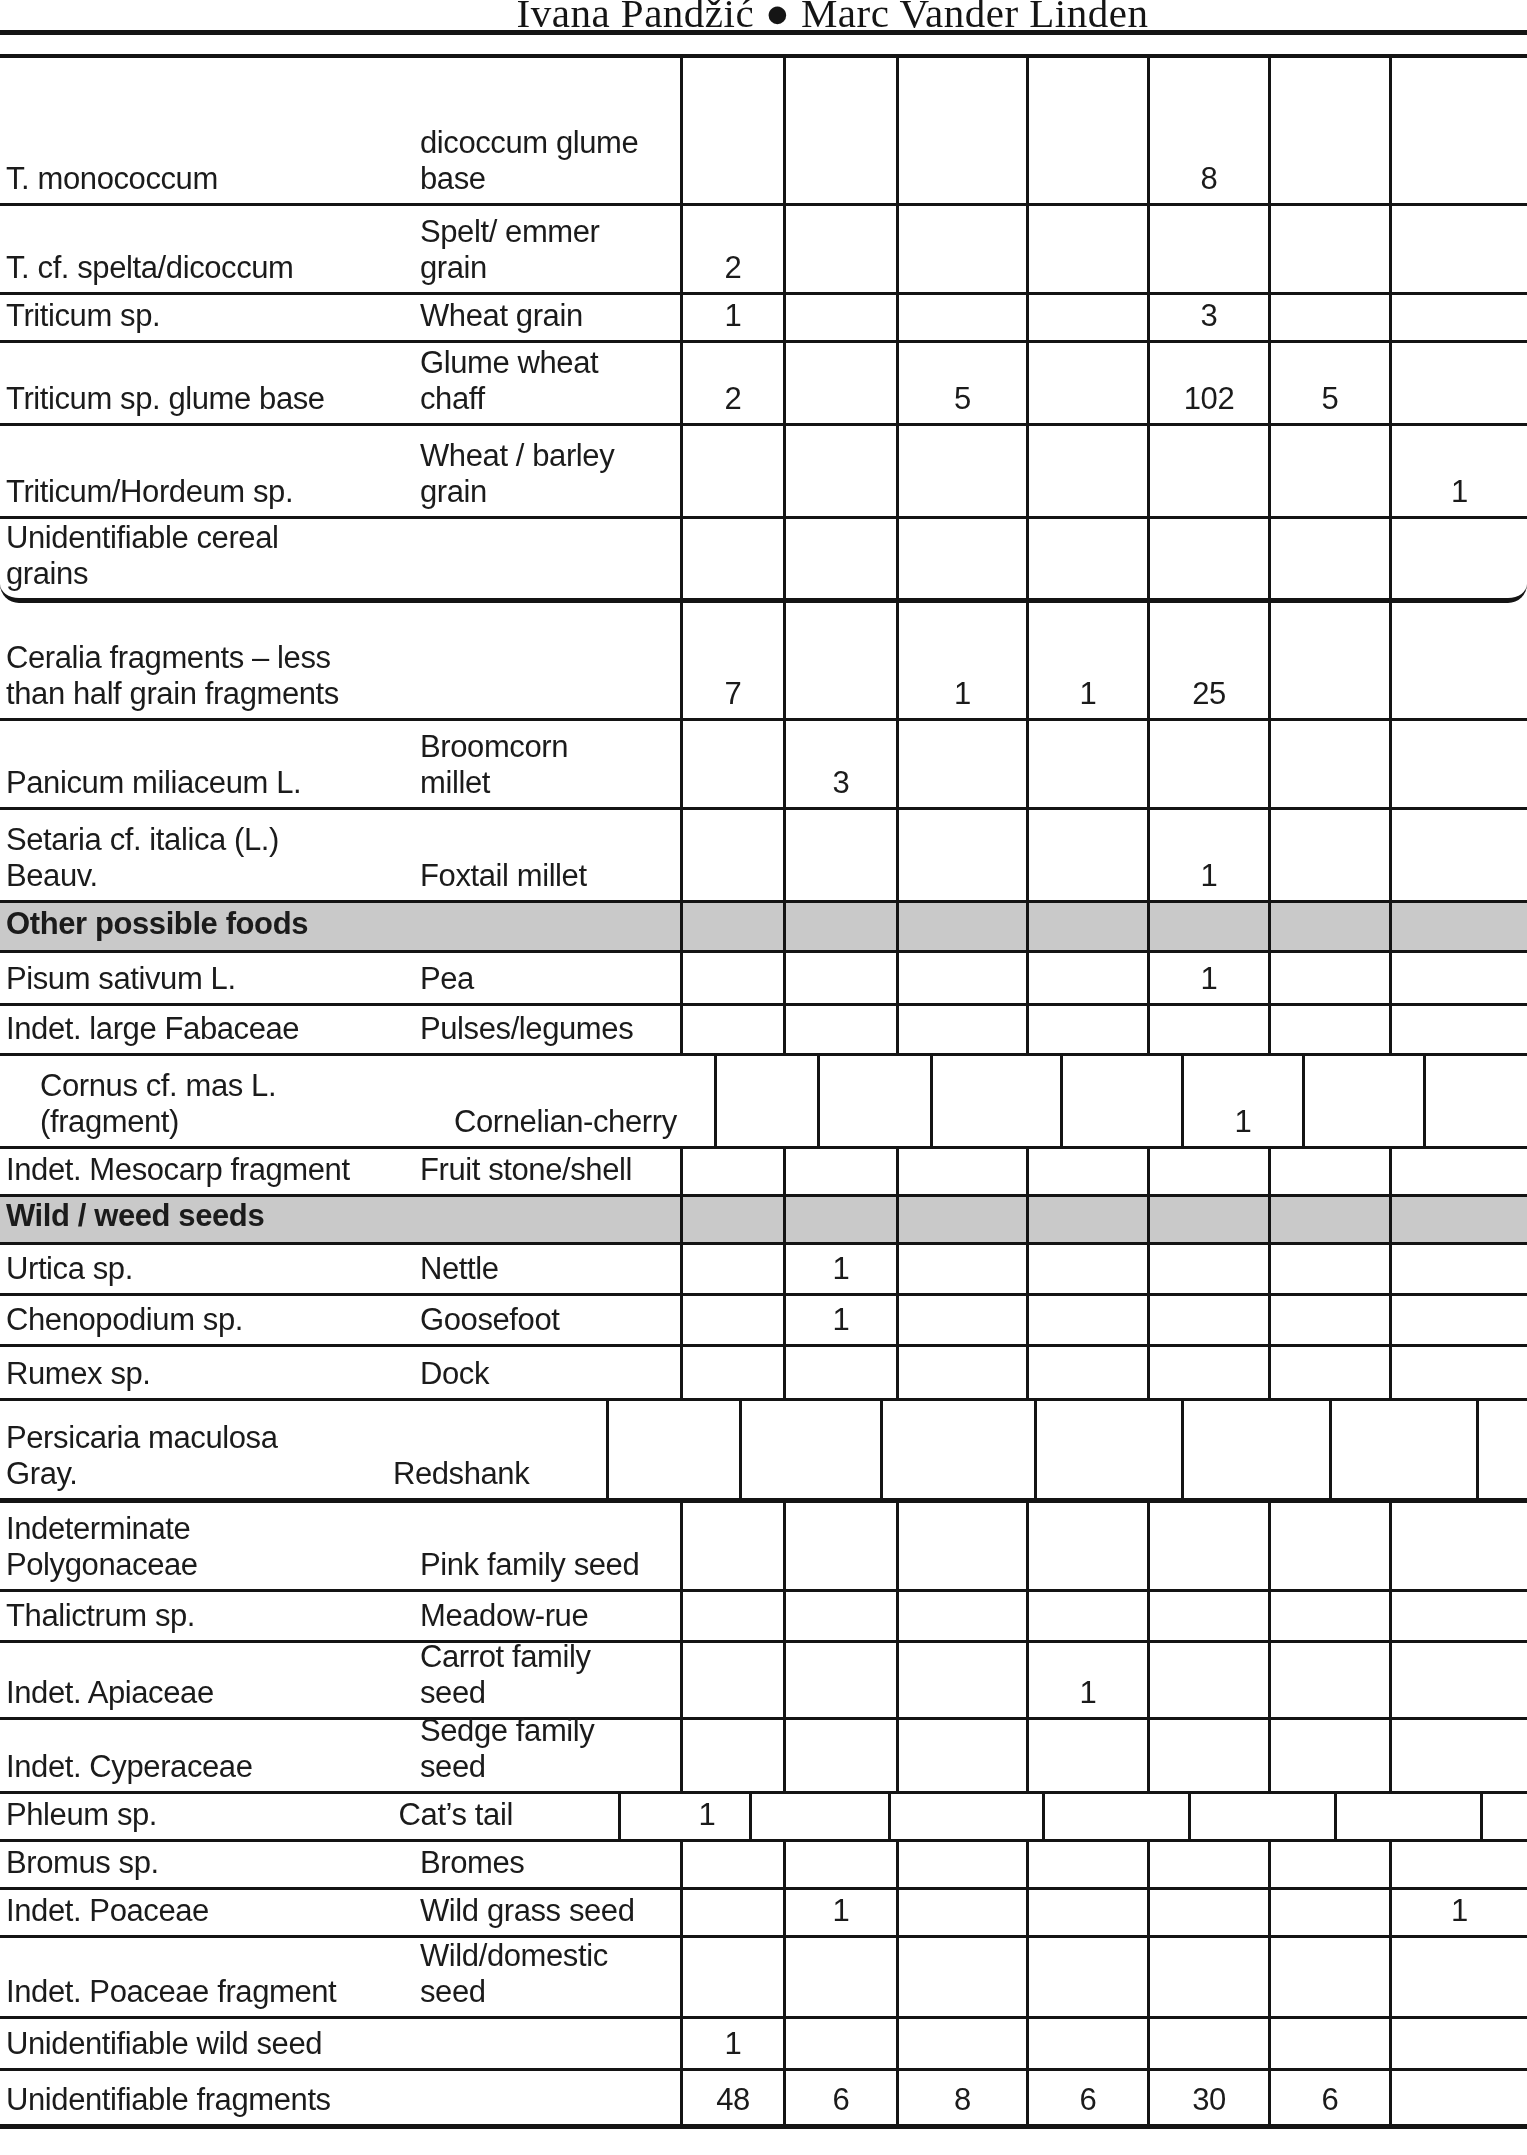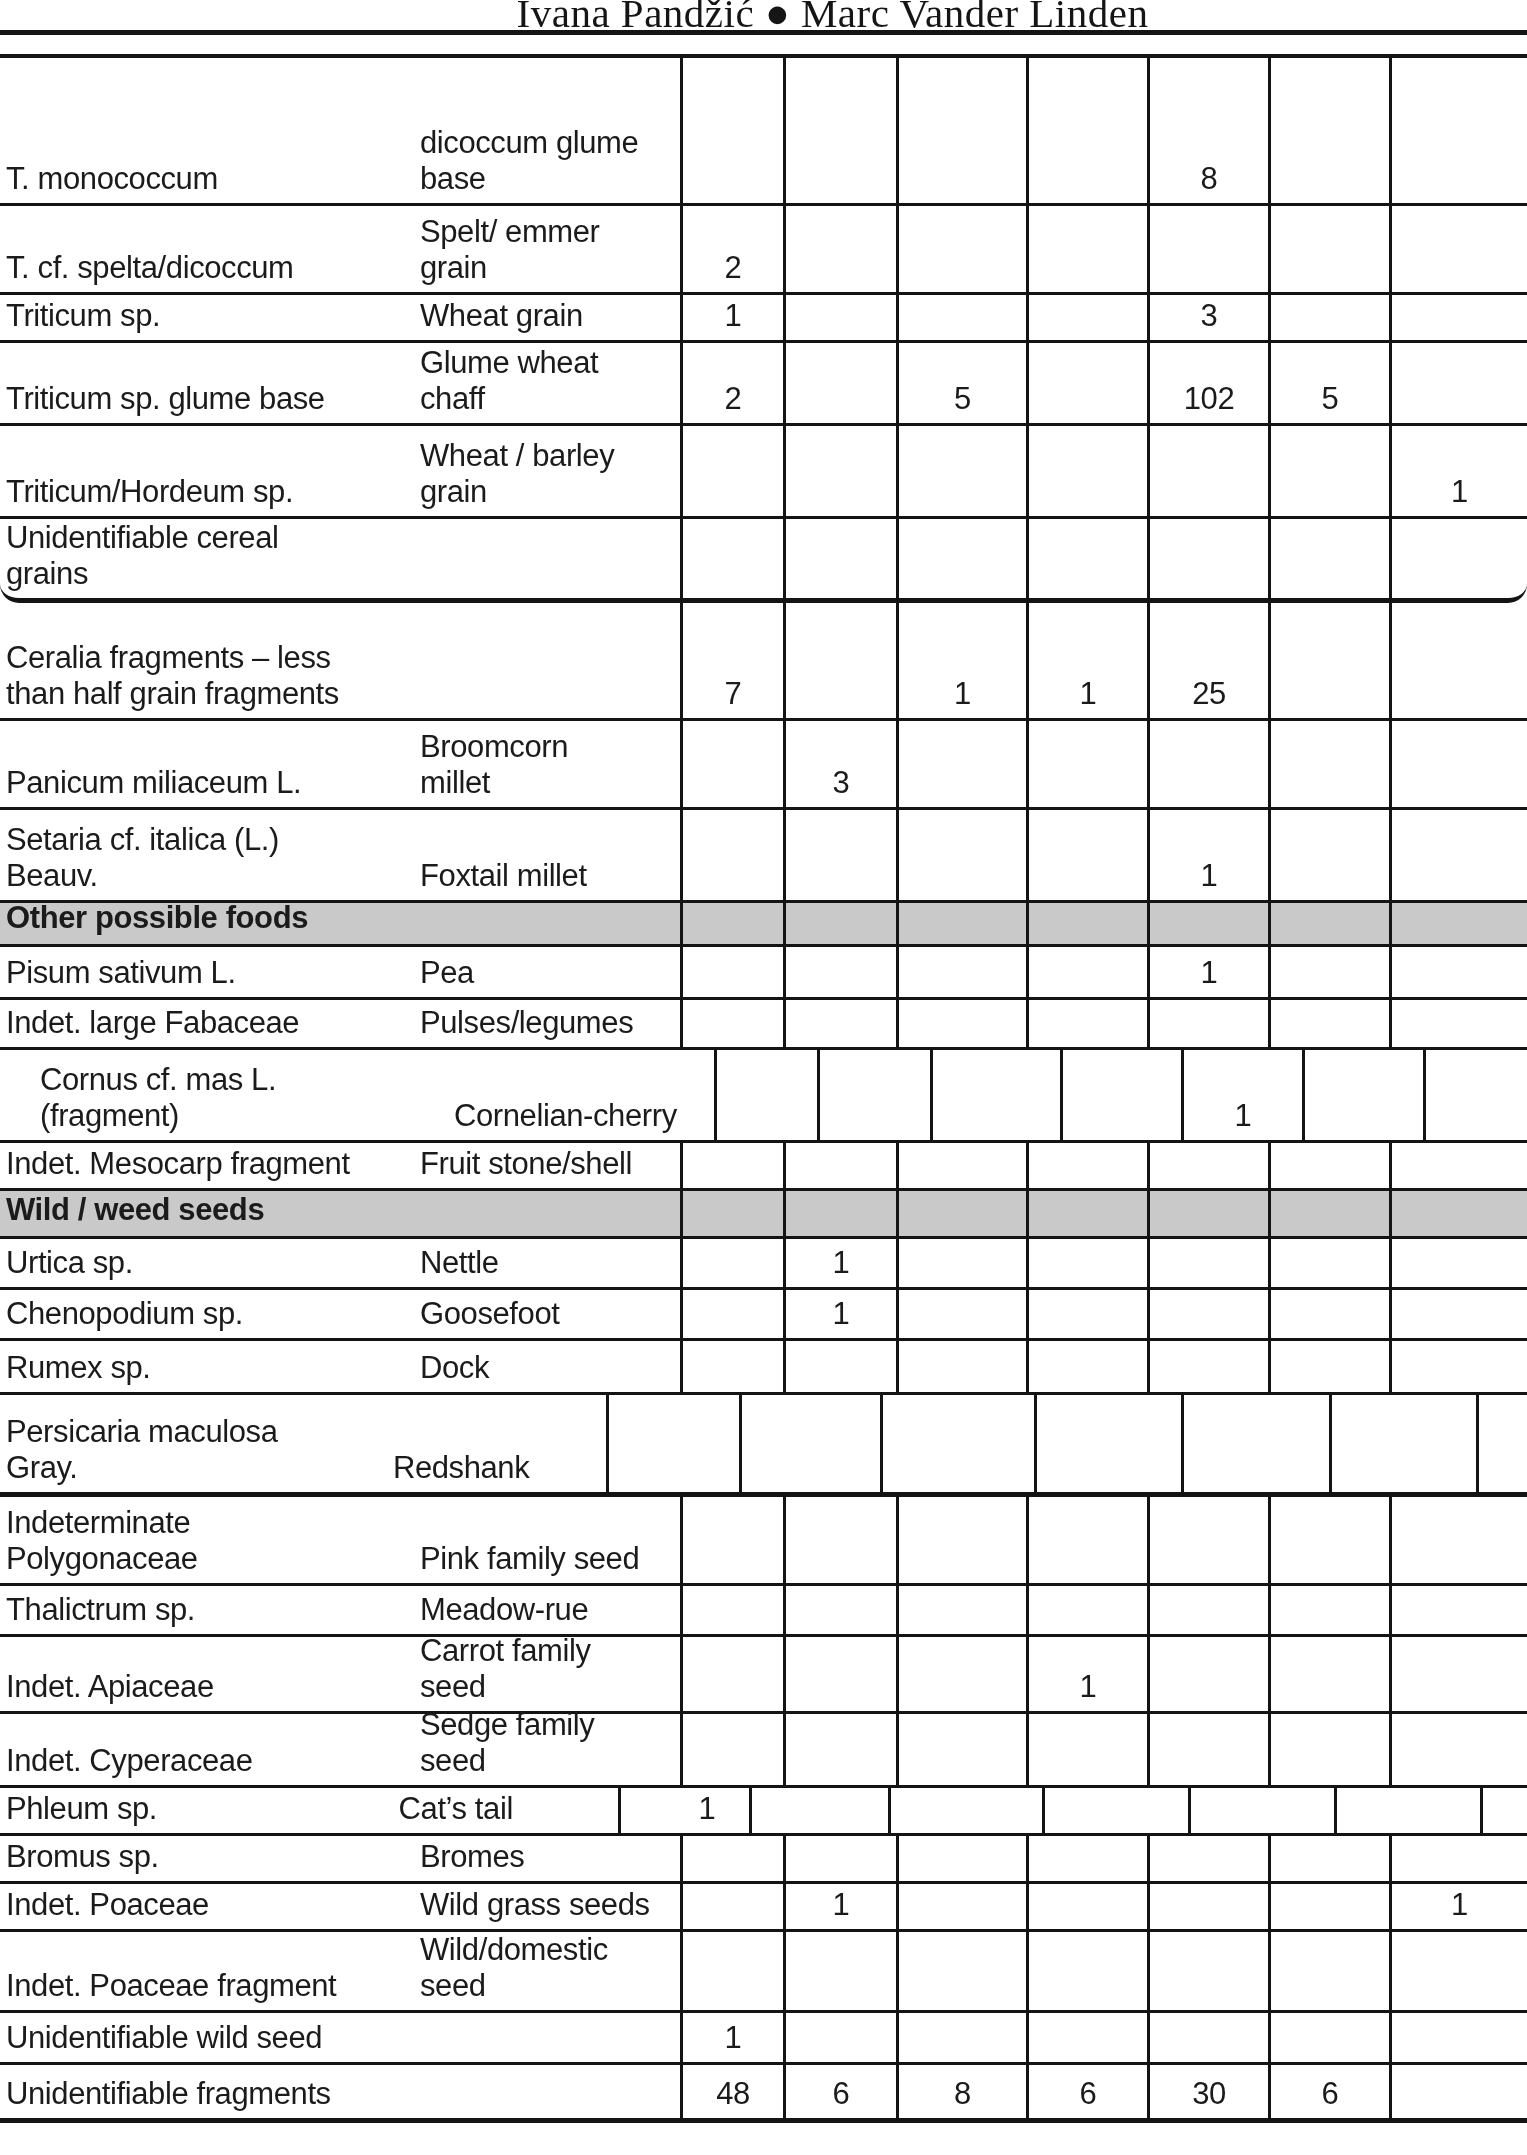--- a/index.html
+++ b/index.html
@@ -145,21 +145,21 @@
 Beauv.</div>
         <div class="cell common">Foxtail millet</div>
         <div class="cell num c0"></div>
         <div class="cell num c1"></div>
         <div class="cell num c2"></div>
         <div class="cell num c3"></div>
         <div class="cell num c4">1</div>
         <div class="cell num c5"></div>
         <div class="cell num c6"></div>
       </div>
-      <div class="row section" style="height: 44px;">
+      <div class="row section" style="height: 50px;">
         <div class="cell taxon">Other possible foods</div>
         <div class="cell common"></div>
         <div class="cell num c0"></div>
         <div class="cell num c1"></div>
         <div class="cell num c2"></div>
         <div class="cell num c3"></div>
         <div class="cell num c4"></div>
         <div class="cell num c5"></div>
         <div class="cell num c6"></div>
       </div>
@@ -327,21 +327,21 @@
         <div class="cell num c0"></div>
         <div class="cell num c1"></div>
         <div class="cell num c2"></div>
         <div class="cell num c3"></div>
         <div class="cell num c4"></div>
         <div class="cell num c5"></div>
         <div class="cell num c6"></div>
       </div>
       <div class="row" style="height: 48px;">
         <div class="cell taxon">Indet. Poaceae</div>
-        <div class="cell common">Wild grass seeds</div>
+        <div class="cell common">Wild grass seed</div>
         <div class="cell num c0"></div>
         <div class="cell num c1">1</div>
         <div class="cell num c2"></div>
         <div class="cell num c3"></div>
         <div class="cell num c4"></div>
         <div class="cell num c5"></div>
         <div class="cell num c6">1</div>
       </div>
       <div class="row" style="height: 81px;">
         <div class="cell taxon">Indet. Poaceae fragment</div>

